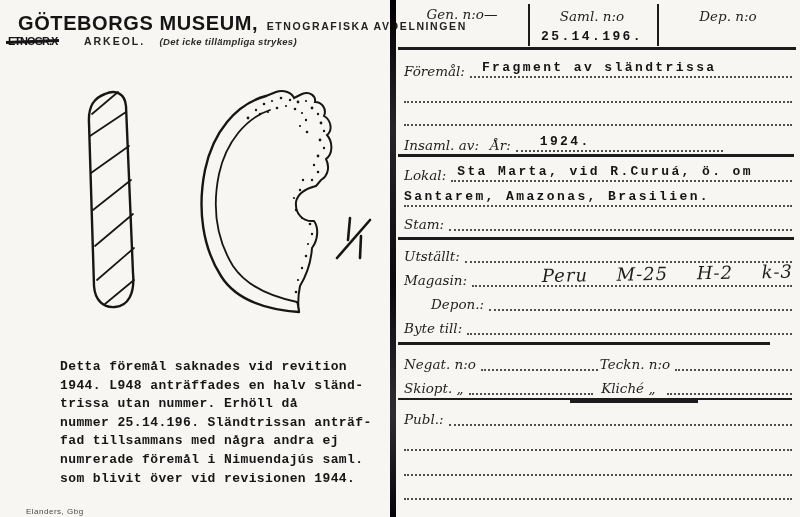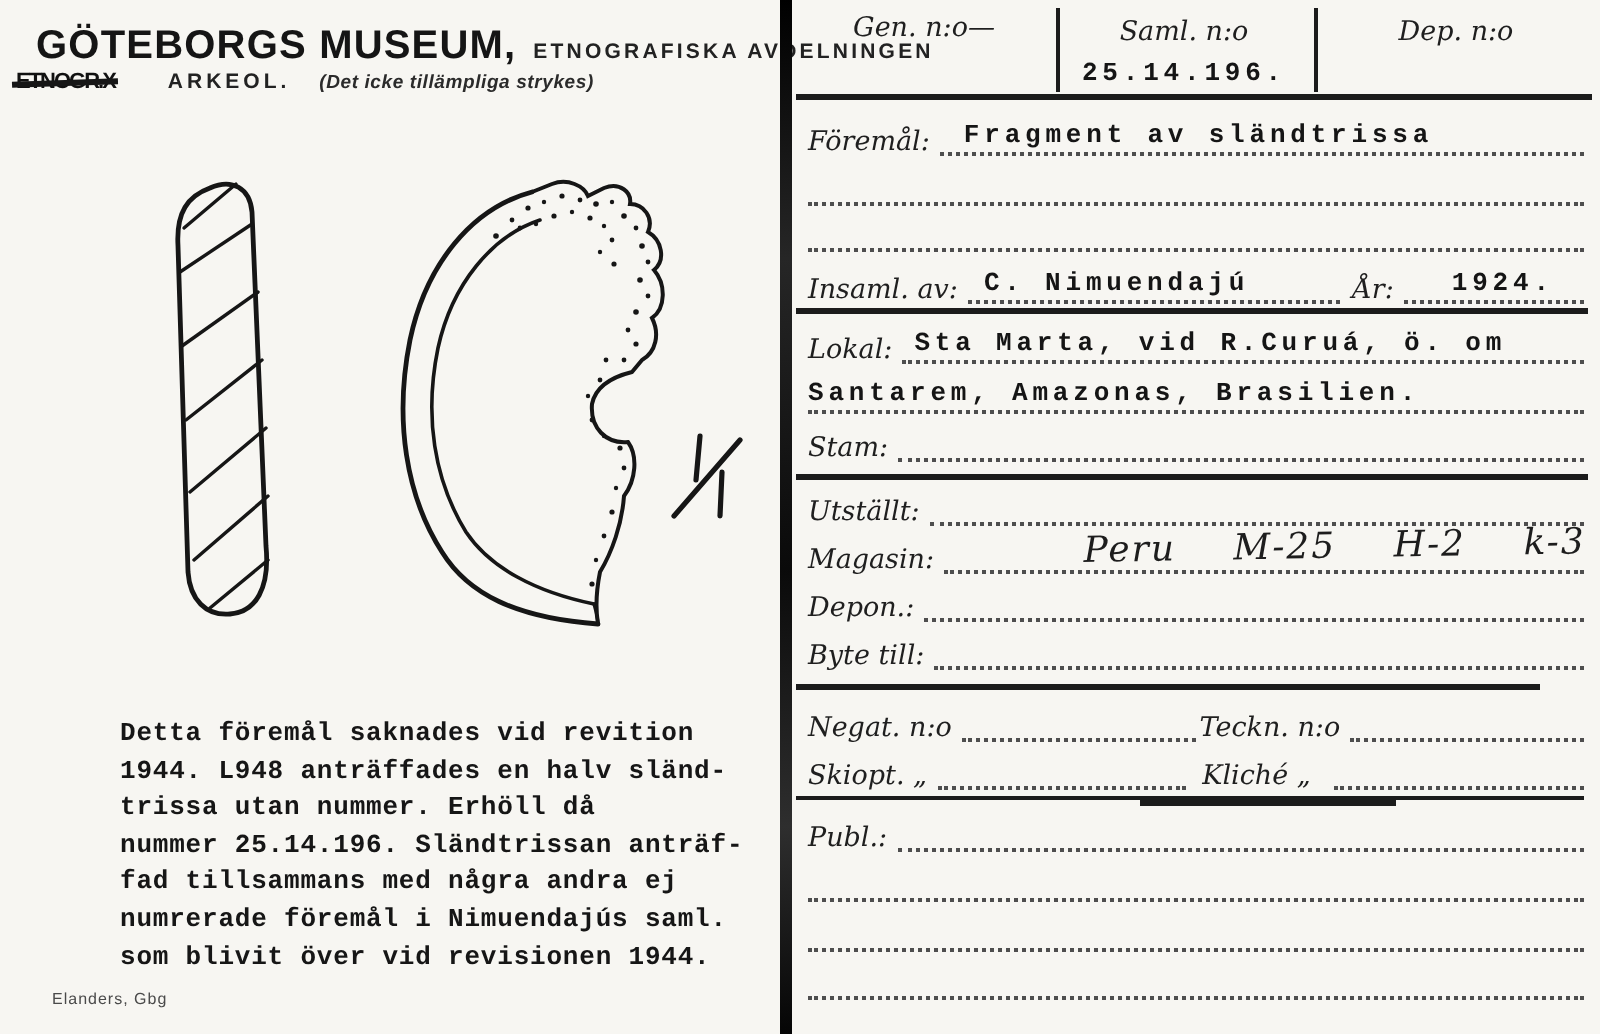--- a/index.html
+++ b/index.html
@@ -20,21 +20,21 @@
   .arkeol{font-weight:bold;font-size:10.5px;letter-spacing:2px;margin-left:22px;color:#222;}
   .instr{font-style:italic;font-weight:bold;font-size:9.5px;margin-left:10px;color:#2b2b2b;letter-spacing:.3px;}
 
   
   .sketch{left:50px;top:68px;}
 
   
   .note{left:60px;top:358px;width:335px;
     font-family:"Liberation Mono","DejaVu Sans Mono",monospace;
     font-weight:bold;font-size:13px;line-height:18.6px;letter-spacing:.4px;color:#161616;}
-  .printer{left:26px;top:495px;font-size:8px;color:#4a4a4a;letter-spacing:.5px;}
+  .printer{left:26px;top:507px;font-size:8px;color:#4a4a4a;letter-spacing:.5px;}
 
   
   .divider{left:390px;top:0;width:6px;height:517px;
     background:linear-gradient(180deg,#000 0%,#262626 25%,#0a0a0a 55%,#2e2e2e 80%,#050505 100%);}
 
   
   .panel{left:398px;top:0;width:402px;height:517px;}
 
   .flabel{font-family:"DejaVu Serif","Liberation Serif",serif;font-style:italic;
     font-size:13.5px;color:#1f1f1f;white-space:nowrap;line-height:1;padding-right:5px;}
@@ -167,23 +167,20 @@
   </div>
   <div class="frow" style="top:85px;">
       <span class="fline"></span>
     </div>
   <div class="frow" style="top:108px;">
       <span class="fline"></span>
     </div>
 
   <div class="frow" style="top:134px;">
     <span class="flabel">Insaml. av:</span>
-    <span class="fline" style="flex:1.55;">
-        <span class="typed" style="left:8px;">C. Nimuendajú</span>
-      </span>
     <span class="flabel" style="padding-left:6px;">År:</span>
     <span class="fline" style="flex:0.75;">
         <span class="typed" style="left:24px;">1924.</span>
       </span>
   </div>
   <div class="hline" style="left:0;right:6px;top:154px;height:2.5px;"></div>
 
   <div class="frow" style="top:164px;">
     <span class="flabel">Lokal:</span>
     <span class="fline">
@@ -207,21 +204,21 @@
     <span class="fline"></span>
   </div>
 
   <div class="frow" style="top:269px;">
     <span class="flabel">Magasin:</span>
     <span class="fline">
         <span class="hand" style="left:70px;">Peru M-25 H-2 k-3</span>
       </span>
   </div>
 
-  <div class="frow" style="top:293px;">
+  <div class="frow" style="top:293px;margin-left:27px;">
     <span class="flabel">Depon.:</span>
     <span class="fline"></span>
   </div>
 
   <div class="frow" style="top:317px;">
     <span class="flabel">Byte till:</span>
     <span class="fline"></span>
   </div>
   <div class="hline" style="left:0;right:30px;top:342px;height:2.5px;"></div>
 

